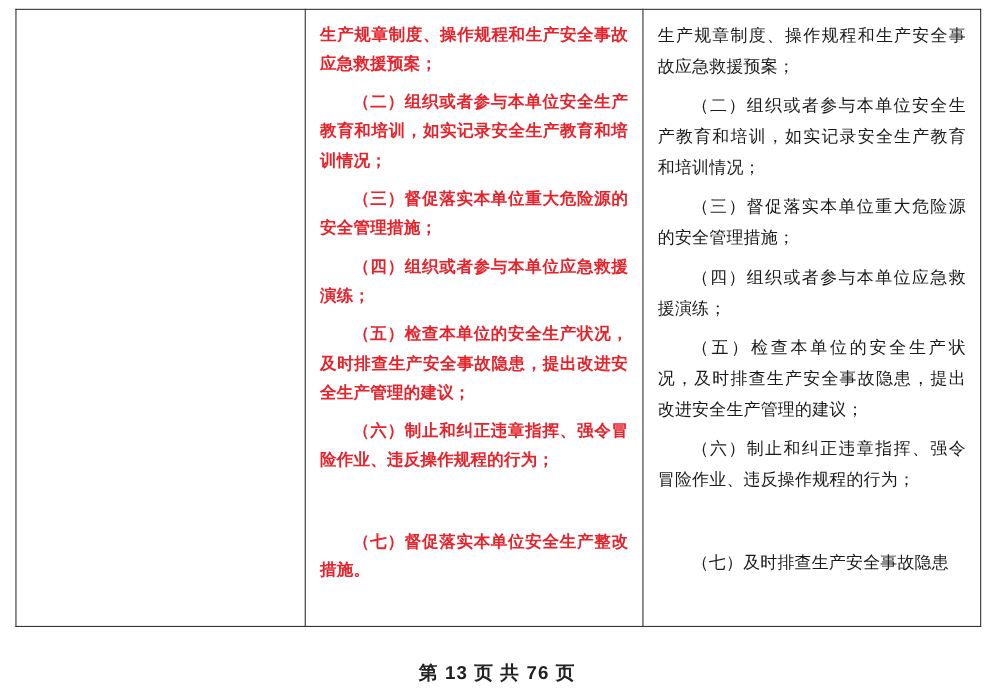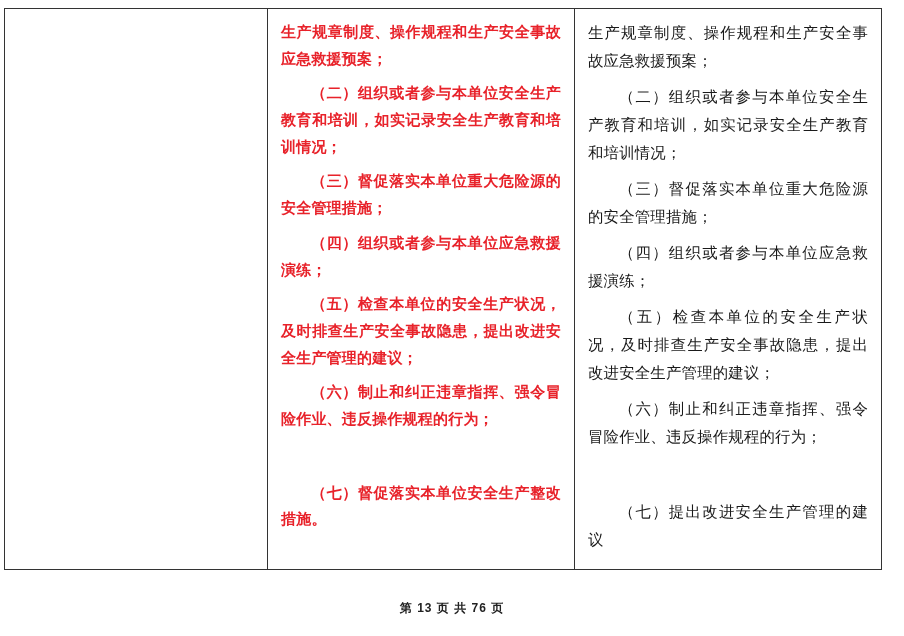--- a/index.html
+++ b/index.html
@@ -14,21 +14,21 @@
     overflow: hidden;
   }
   .page {
     position: relative;
     width: 904px;
     height: 636px;
     box-sizing: border-box;
   }
   .doc-table {
     position: absolute;
-    left: 4px;
+    left: 14px;
     top: 8px;
     width: 876px;
     height: 562px;
     border-collapse: collapse;
     table-layout: fixed;
   }
   .doc-table td {
     border: 1px solid #333333;
     vertical-align: top;
     padding: 0;
@@ -71,21 +71,21 @@
     font-weight: normal;
     font-size: 15.4px;
     line-height: 1.82;
   }
   .footer {
     position: absolute;
     left: 0;
     top: 600px;
     width: 904px;
     text-align: center;
-    font-size: 12px;
+    font-size: 17px;
     font-weight: bold;
     color: #222222;
     font-family: "Liberation Sans", "DejaVu Sans", sans-serif;
     letter-spacing: 1px;
   }
   .footer .num {
     display: inline;
   }
 </style>
 </head>
@@ -111,21 +111,21 @@
         </div>
       </td>
       <td class="col-right">
         <div class="cell-inner">
           <p class="para">生产规章制度、操作规程和生产安全事故应急救援预案；</p>
           <p class="para indent">（二）组织或者参与本单位安全生产教育和培训，如实记录安全生产教育和培训情况；</p>
           <p class="para indent">（三）督促落实本单位重大危险源的安全管理措施；</p>
           <p class="para indent">（四）组织或者参与本单位应急救援演练；</p>
           <p class="para indent">（五）检查本单位的安全生产状况，及时排查生产安全事故隐患，提出改进安全生产管理的建议；</p>
           <p class="para indent">（六）制止和纠正违章指挥、强令冒险作业、违反操作规程的行为；</p>
-          <p class="para indent">（七）提出改进安全生产管理的建议</p>
+          <p class="para indent">（七）及时排查生产安全事故隐患</p>
         </div>
       </td>
     </tr>
   </tbody>
     </table>
 
   <div class="footer">
     <span class="num">第</span>
     <span class="num">13</span>
     <span class="num">页 共</span>

